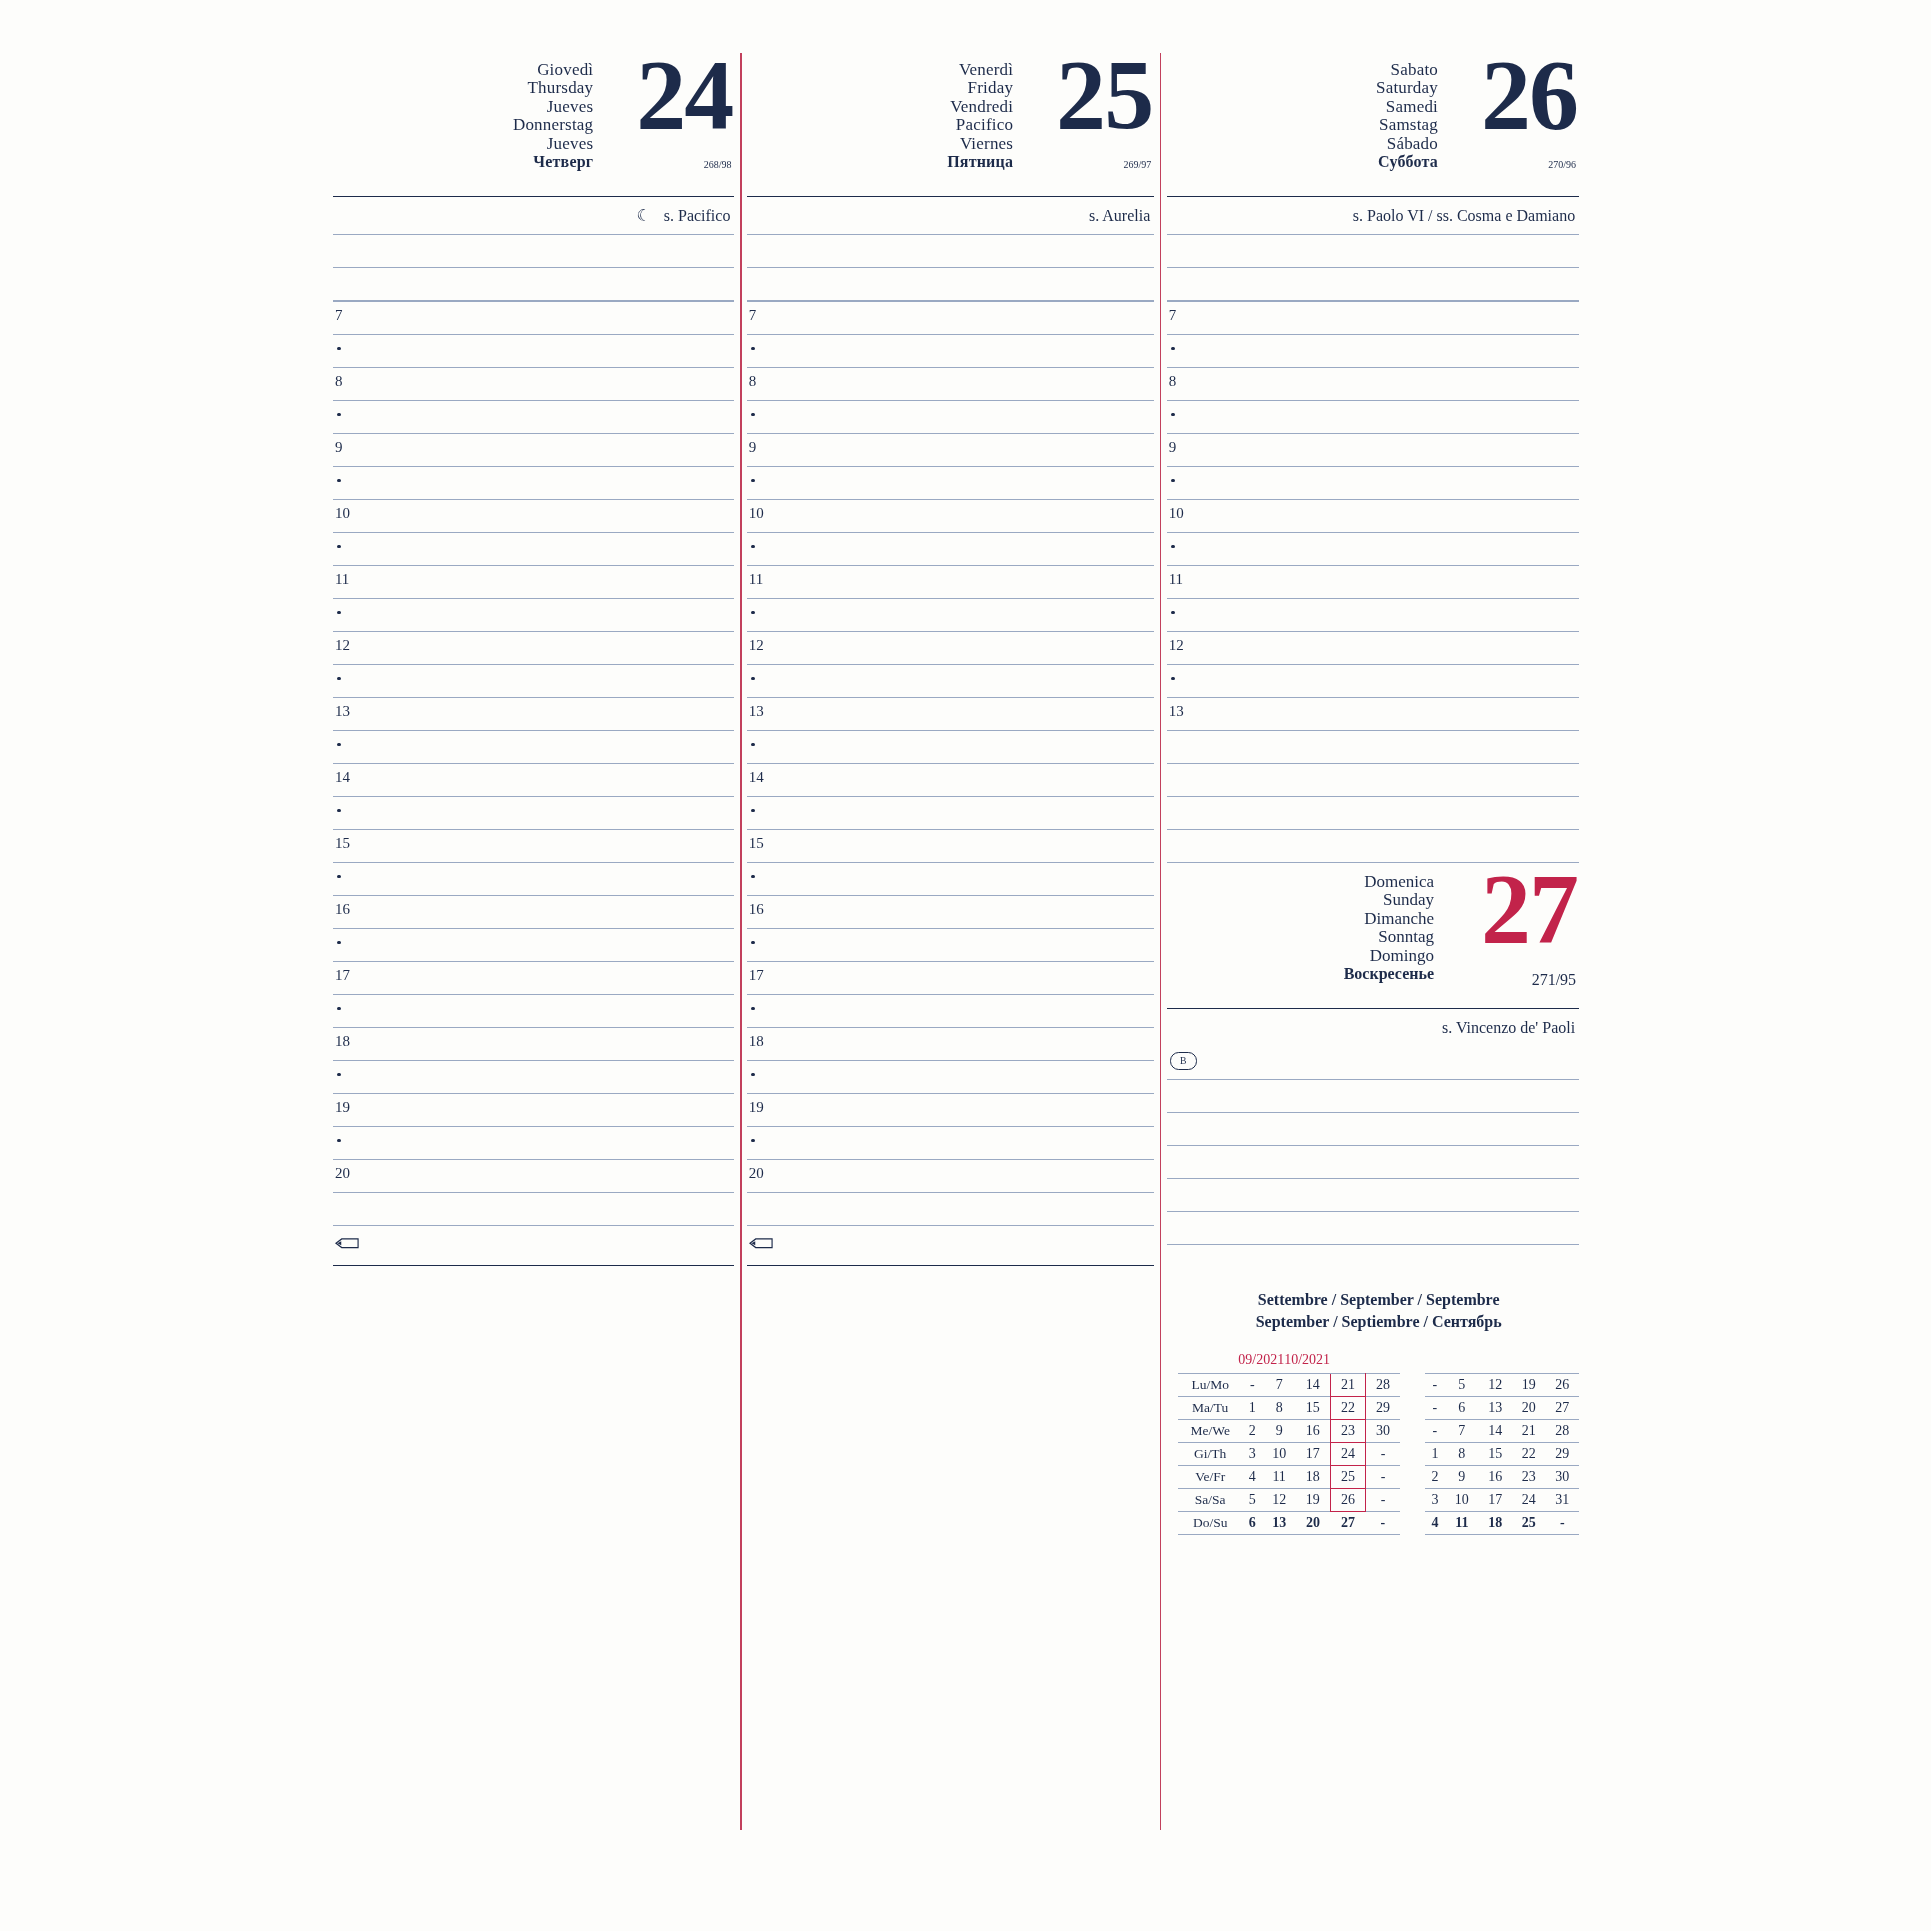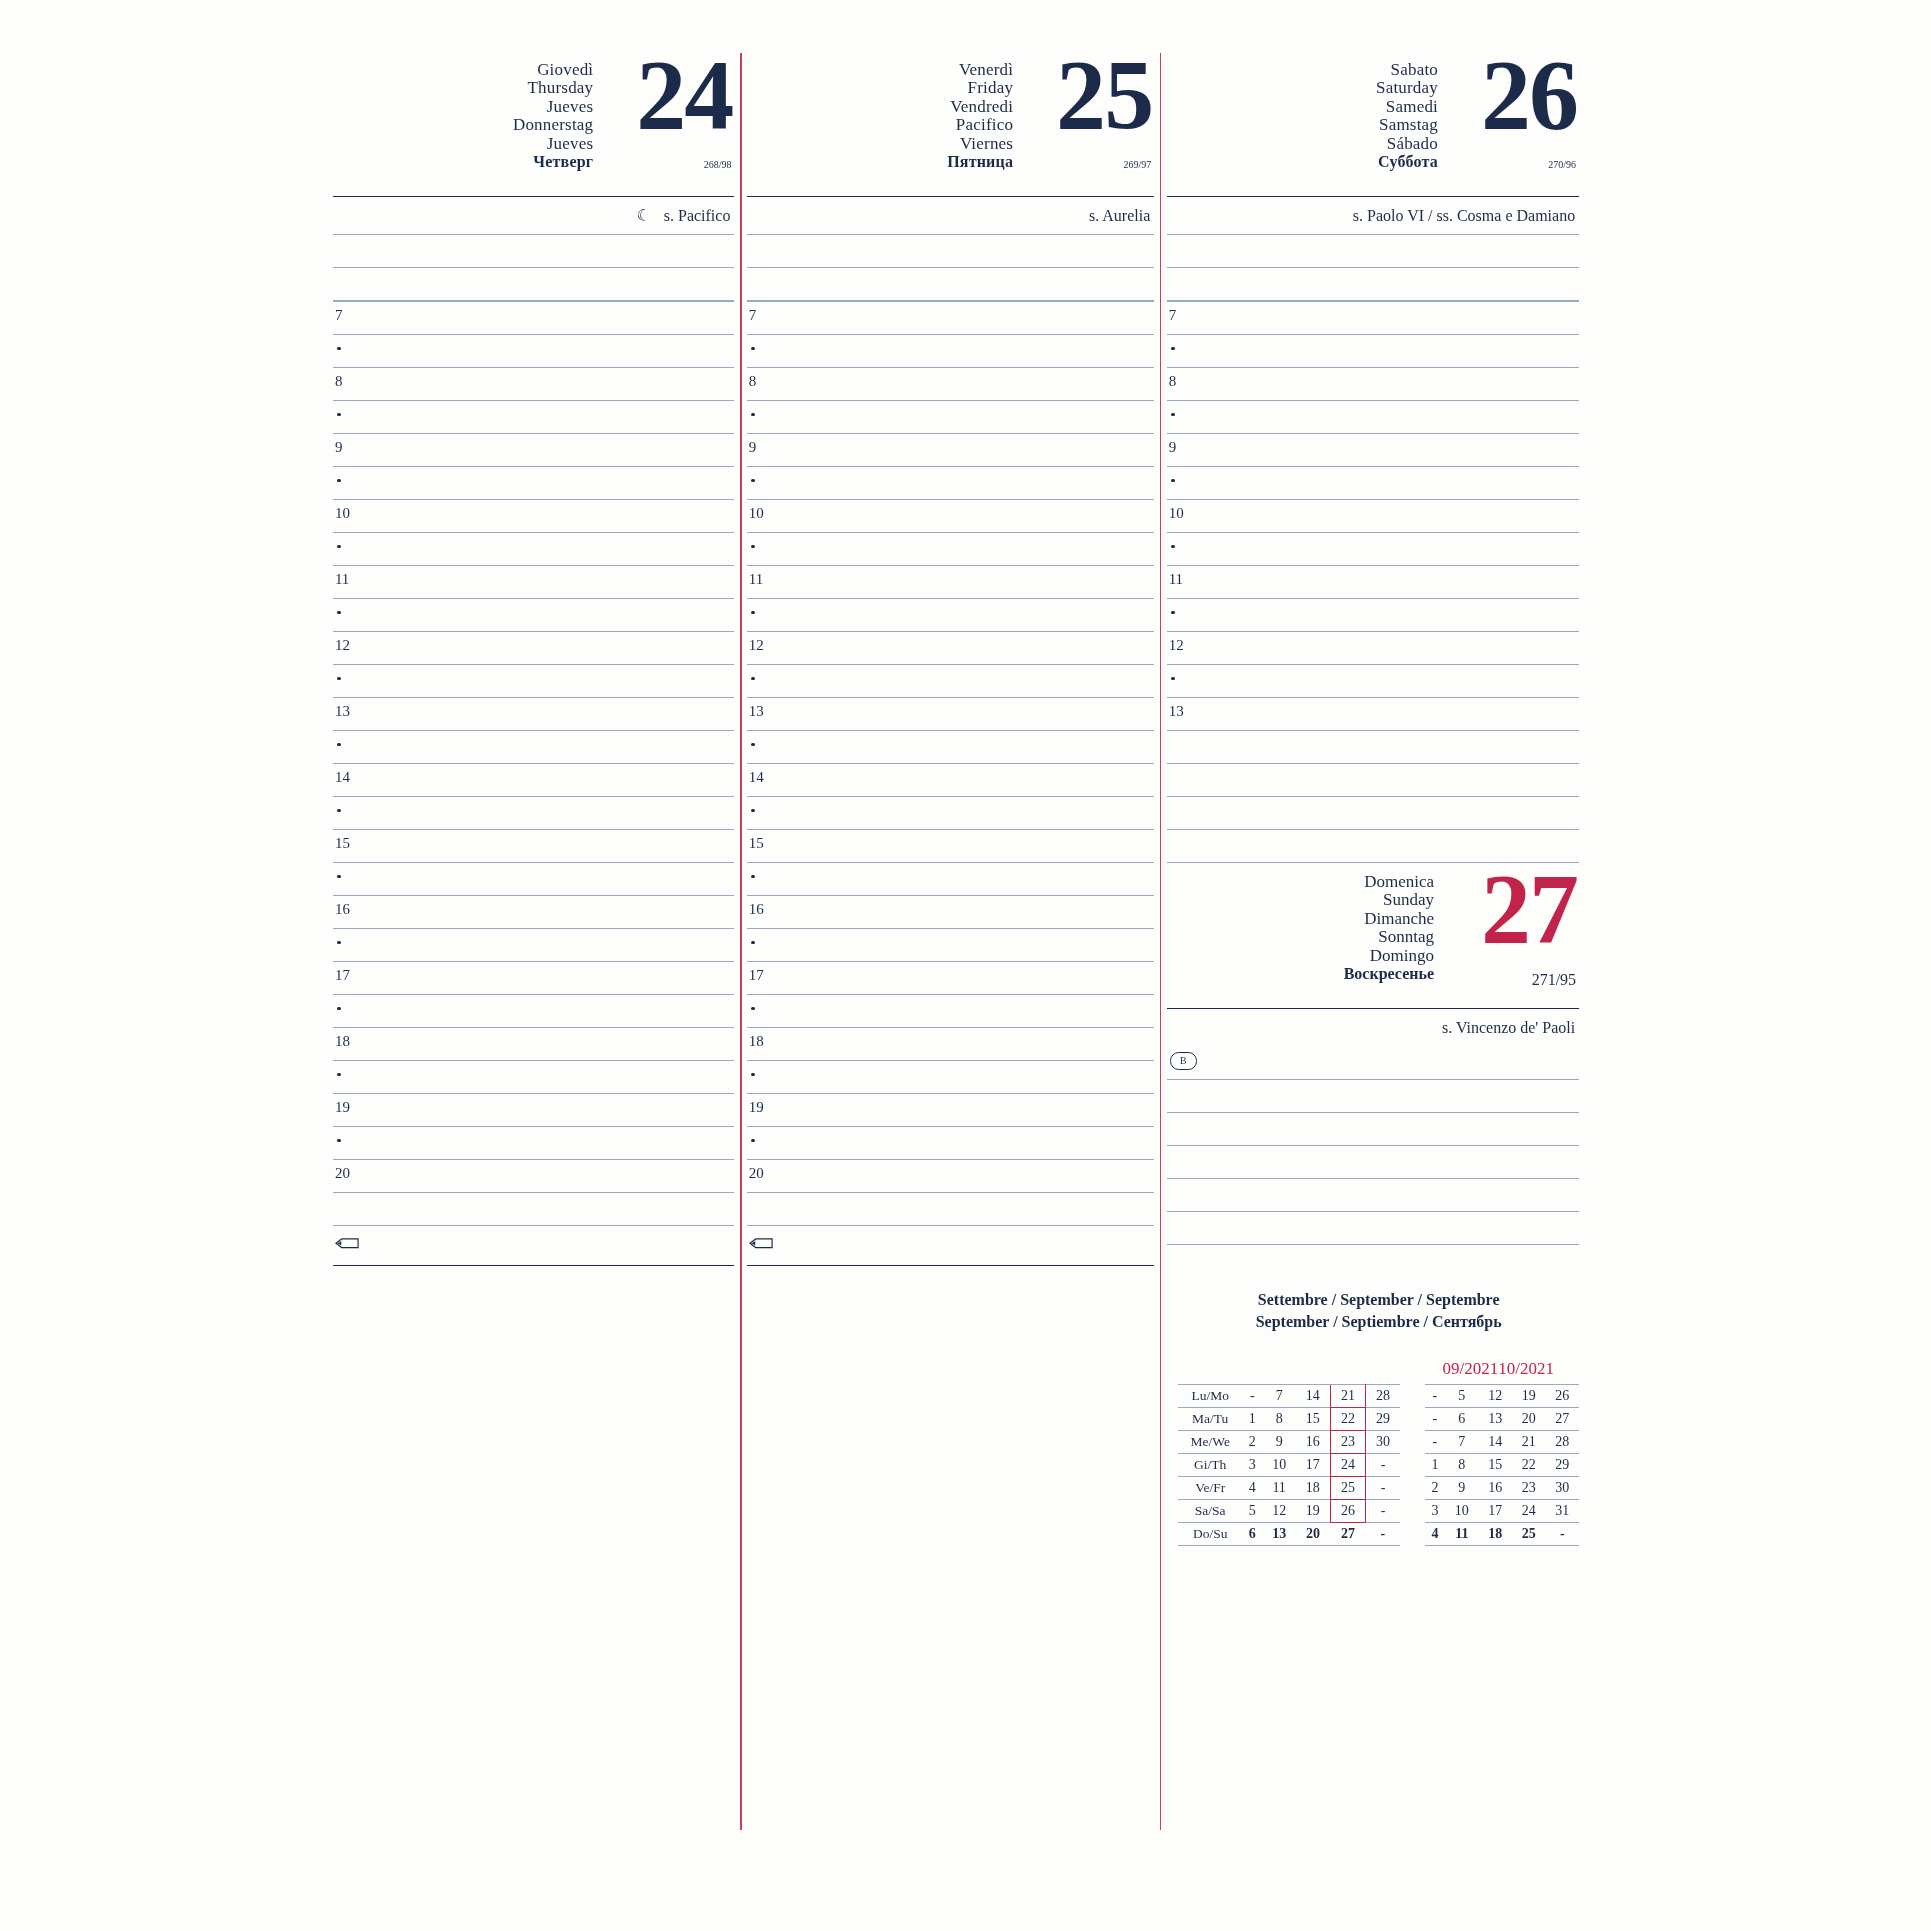--- a/index.html
+++ b/index.html
@@ -227,25 +227,25 @@
   }
   .mini-title {
     text-align: center;
     font-weight: bold;
     font-size: 16px;
     line-height: 22px;
     color: #1d2b4a;
   }
   .mini-months {
     display: flex;
-    justify-content: flex-end;
-    margin-top: 26px;
+    justify-content: flex-start;
+    margin-top: 19px;
     padding: 0 25px 0 60px;
     color: #c2234a;
-    font-size: 17px;
+    font-size: 14px;
   }
   table.mini-table {
     margin-top: 5px;
     width: 100%;
     border-collapse: collapse;
     font-size: 14px;
     font-family: "Liberation Serif", serif;
   }
   table.mini-table td, table.mini-table th {
     border-top: 1px solid #9aa9c2;

